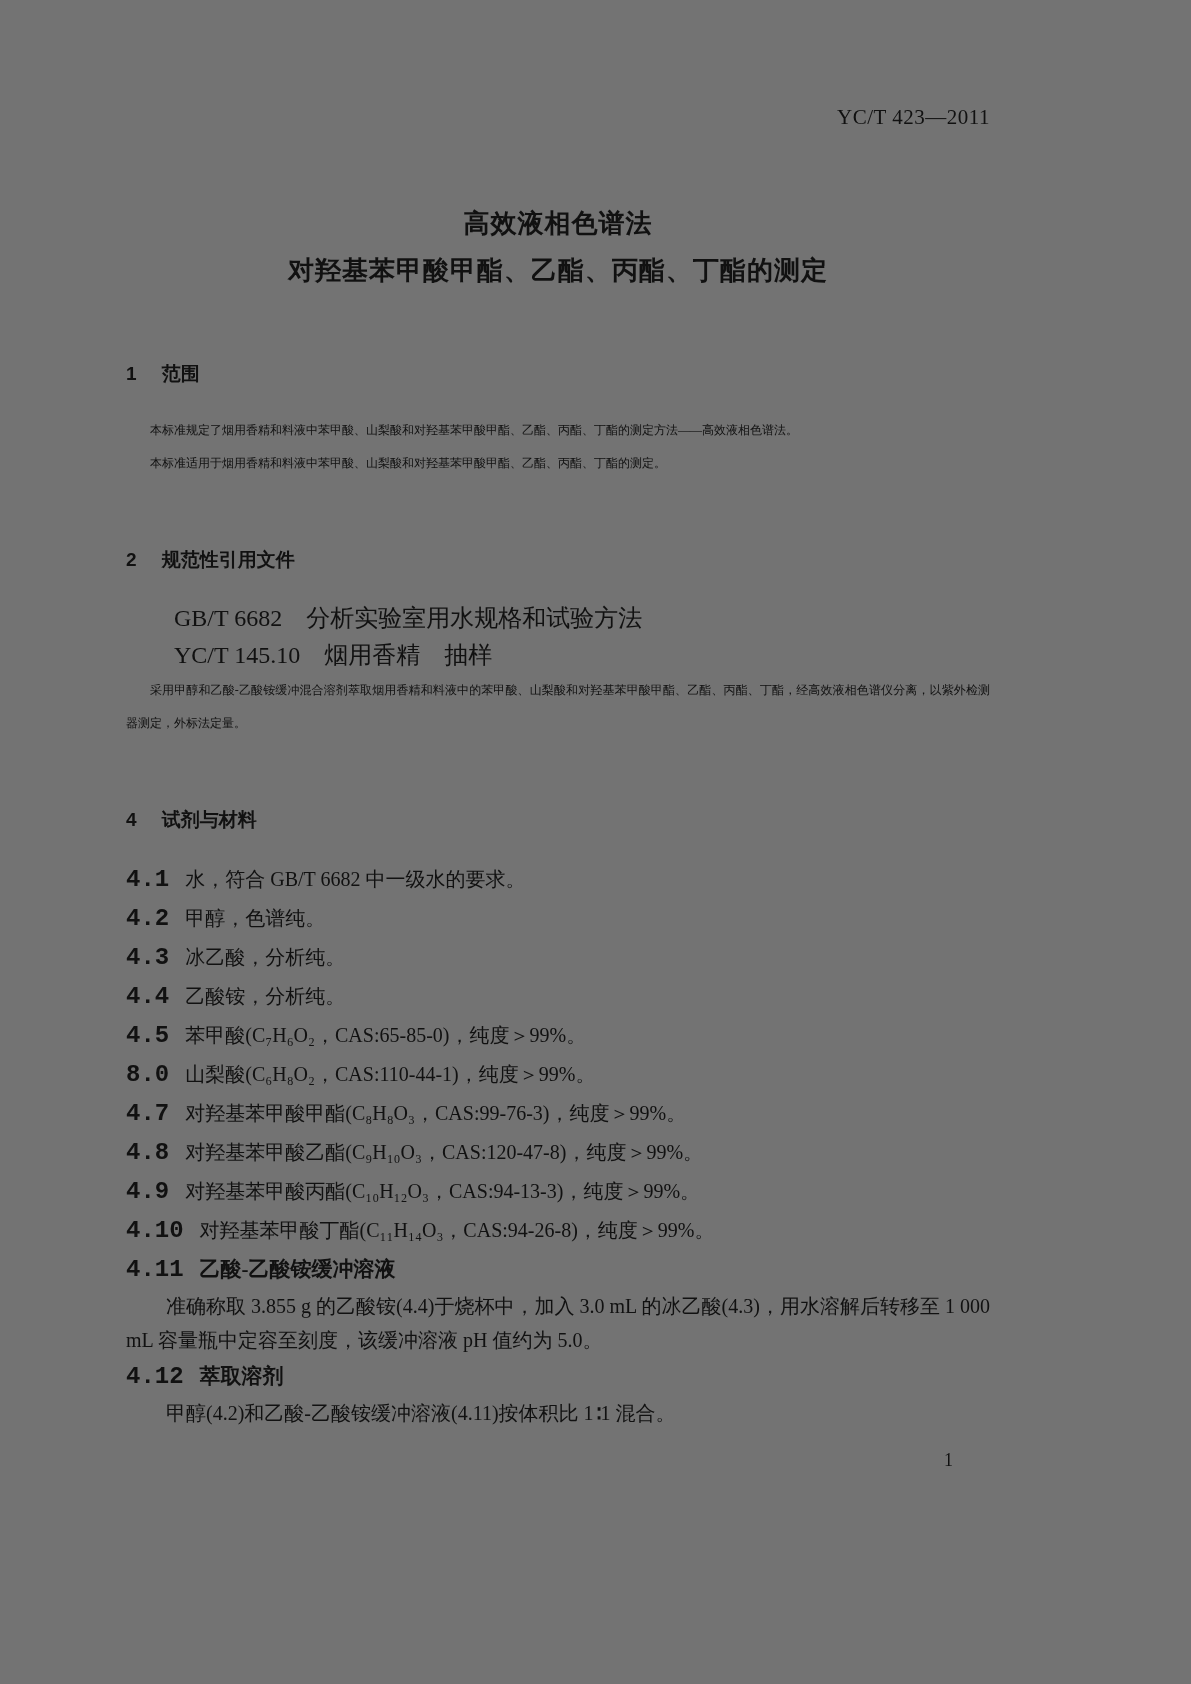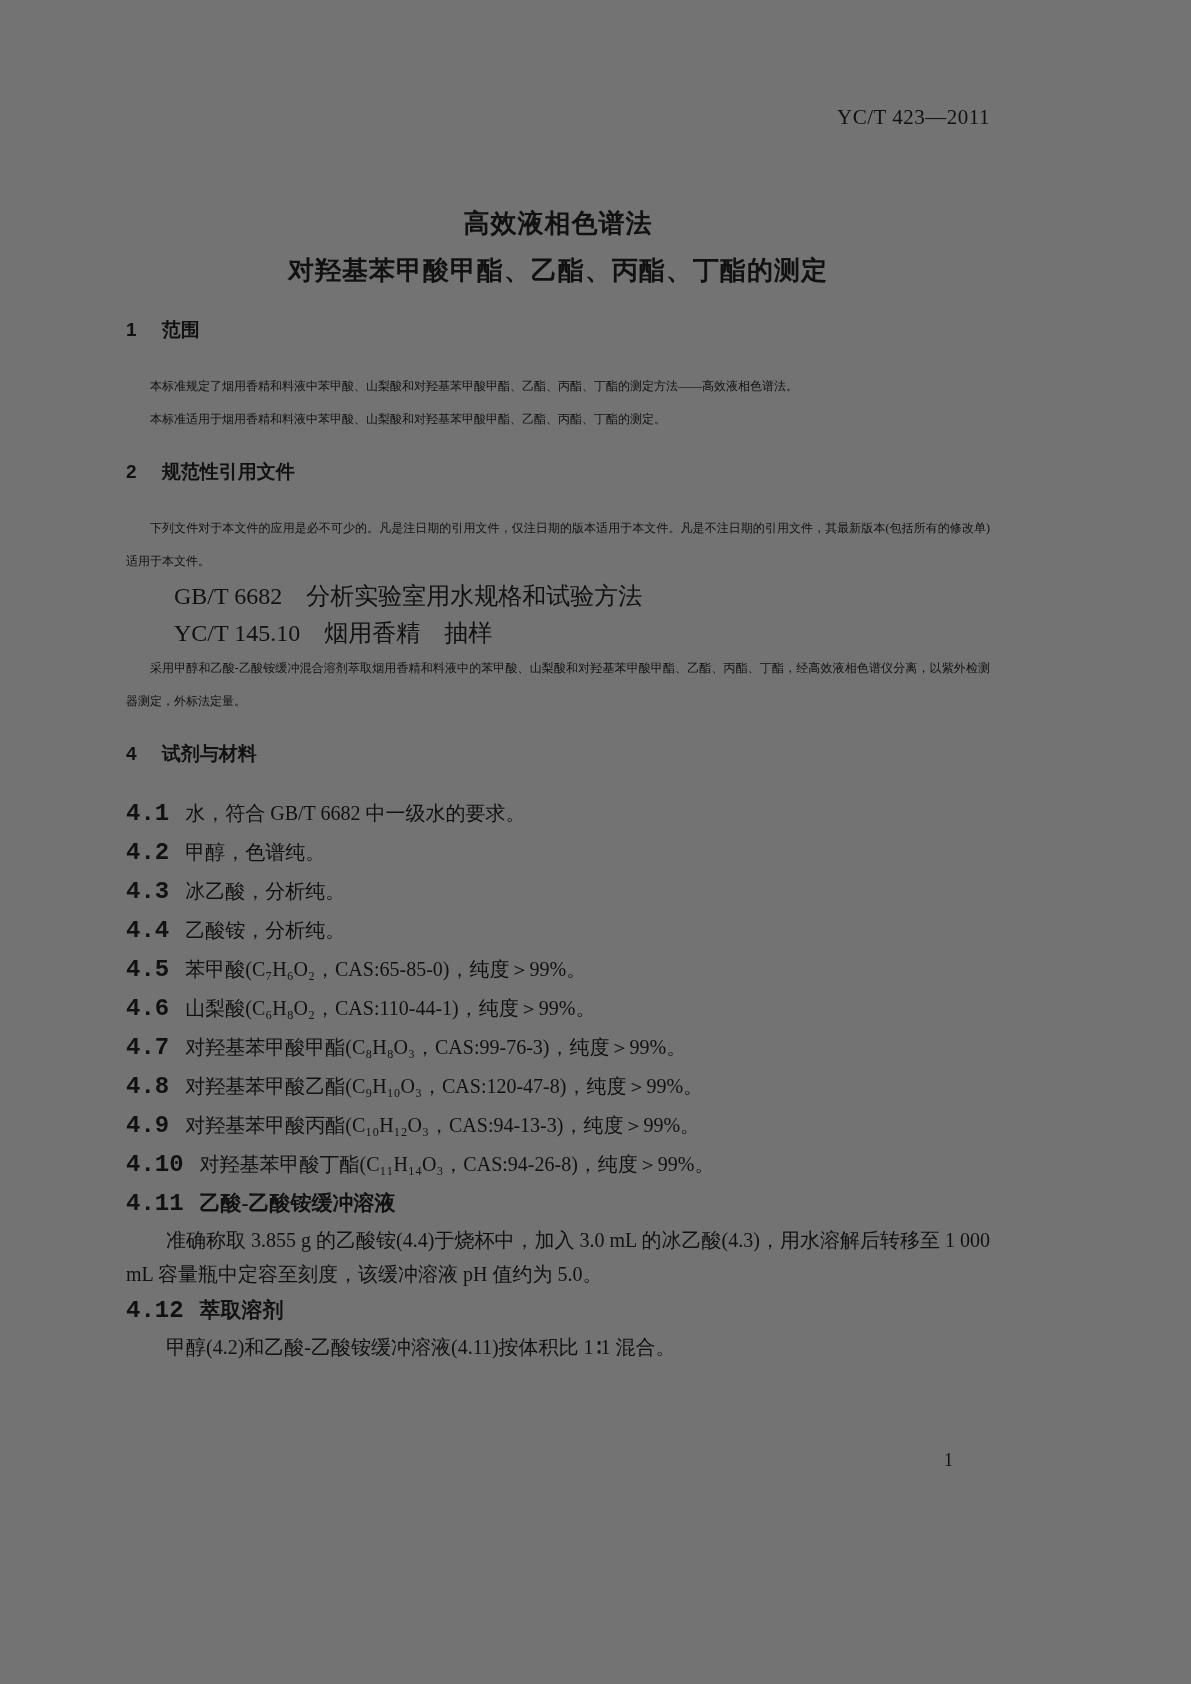--- a/index.html
+++ b/index.html
@@ -30,21 +30,21 @@
   }
   .title-block {
     margin-top: 70px;
     text-align: center;
     font-weight: bold;
     font-size: 26px;
     line-height: 47px;
     letter-spacing: 1px;
   }
   .sec-heading {
-    margin: 24px 0 28px 0;
+    margin: 68px 0 28px 0;
     font-family: "Liberation Sans", "DejaVu Sans", sans-serif;
     font-weight: bold;
     font-size: 19px;
     line-height: 24px;
   }
   .sec-heading .sec-num {
     display: inline-block;
     margin-right: 20px;
   }
   .body-p {
@@ -112,21 +112,20 @@
     <span class="sec-num">1</span>
     <span class="sec-title">范围</span>
   </div>
   <p class="body-p indent">本标准规定了烟用香精和料液中苯甲酸、山梨酸和对羟基苯甲酸甲酯、乙酯、丙酯、丁酯的测定方法——高效液相色谱法。</p>
   <p class="body-p indent">本标准适用于烟用香精和料液中苯甲酸、山梨酸和对羟基苯甲酸甲酯、乙酯、丙酯、丁酯的测定。</p>
 
   <div class="sec-heading">
     <span class="sec-num">2</span>
     <span class="sec-title">规范性引用文件</span>
   </div>
-  <p class="body-p indent">下列文件对于本文件的应用是必不可少的。凡是注日期的引用文件，仅注日期的版本适用于本文件。凡是不注日期的引用文件，其最新版本(包括所有的修改单)适用于本文件。</p>
   <p class="ref-line">GB/T 6682　分析实验室用水规格和试验方法</p>
   <p class="ref-line">YC/T 145.10　烟用香精　抽样</p>
 
   <p class="body-p indent">采用甲醇和乙酸-乙酸铵缓冲混合溶剂萃取烟用香精和料液中的苯甲酸、山梨酸和对羟基苯甲酸甲酯、乙酯、丙酯、丁酯，经高效液相色谱仪分离，以紫外检测器测定，外标法定量。</p>
 
   <div class="sec-heading">
     <span class="sec-num">4</span>
     <span class="sec-title">试剂与材料</span>
   </div>
 
@@ -140,21 +139,21 @@
     <div class="item">
       <span class="item-num">4.3</span><span class="item-text">冰乙酸，分析纯。</span>
     </div>
     <div class="item">
       <span class="item-num">4.4</span><span class="item-text">乙酸铵，分析纯。</span>
     </div>
     <div class="item">
       <span class="item-num">4.5</span><span class="item-text">苯甲酸(C₇H₆O₂，CAS:65-85-0)，纯度＞99%。</span>
     </div>
     <div class="item">
-      <span class="item-num">4.6</span><span class="item-text">山梨酸(C₆H₈O₂，CAS:110-44-1)，纯度＞99%。</span>
+      <span class="item-num">8.0</span><span class="item-text">山梨酸(C₆H₈O₂，CAS:110-44-1)，纯度＞99%。</span>
     </div>
     <div class="item">
       <span class="item-num">4.7</span><span class="item-text">对羟基苯甲酸甲酯(C₈H₈O₃，CAS:99-76-3)，纯度＞99%。</span>
     </div>
     <div class="item">
       <span class="item-num">4.8</span><span class="item-text">对羟基苯甲酸乙酯(C₉H₁₀O₃，CAS:120-47-8)，纯度＞99%。</span>
     </div>
     <div class="item">
       <span class="item-num">4.9</span><span class="item-text">对羟基苯甲酸丙酯(C₁₀H₁₂O₃，CAS:94-13-3)，纯度＞99%。</span>
     </div>

